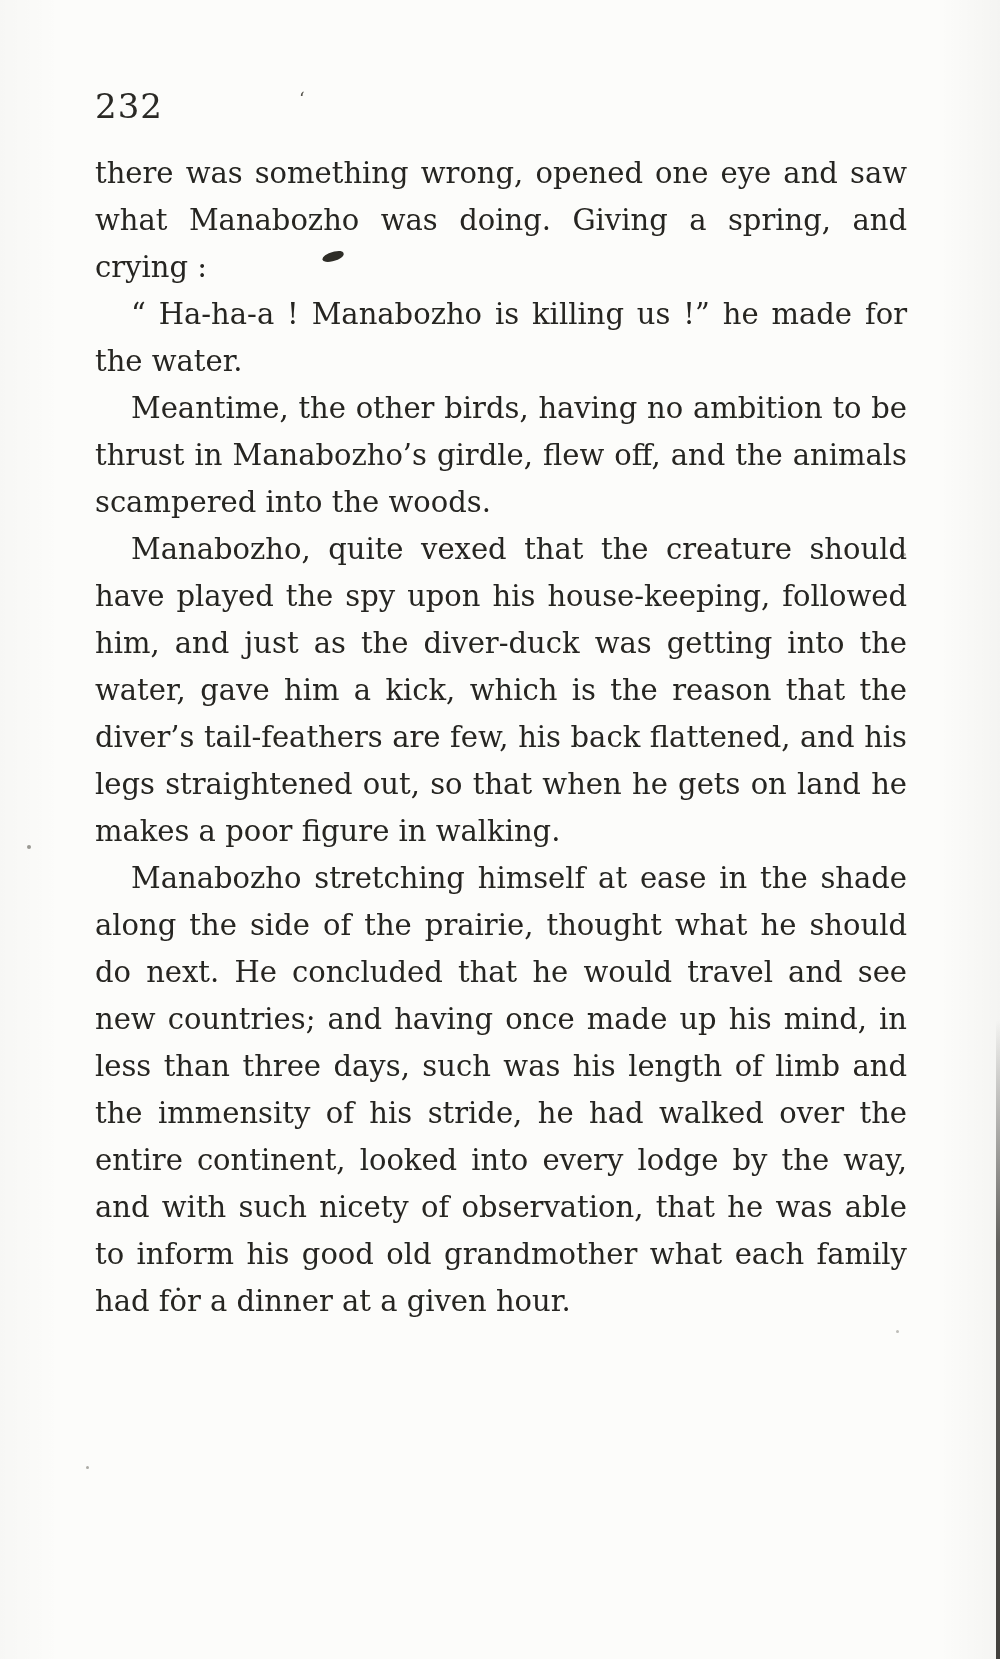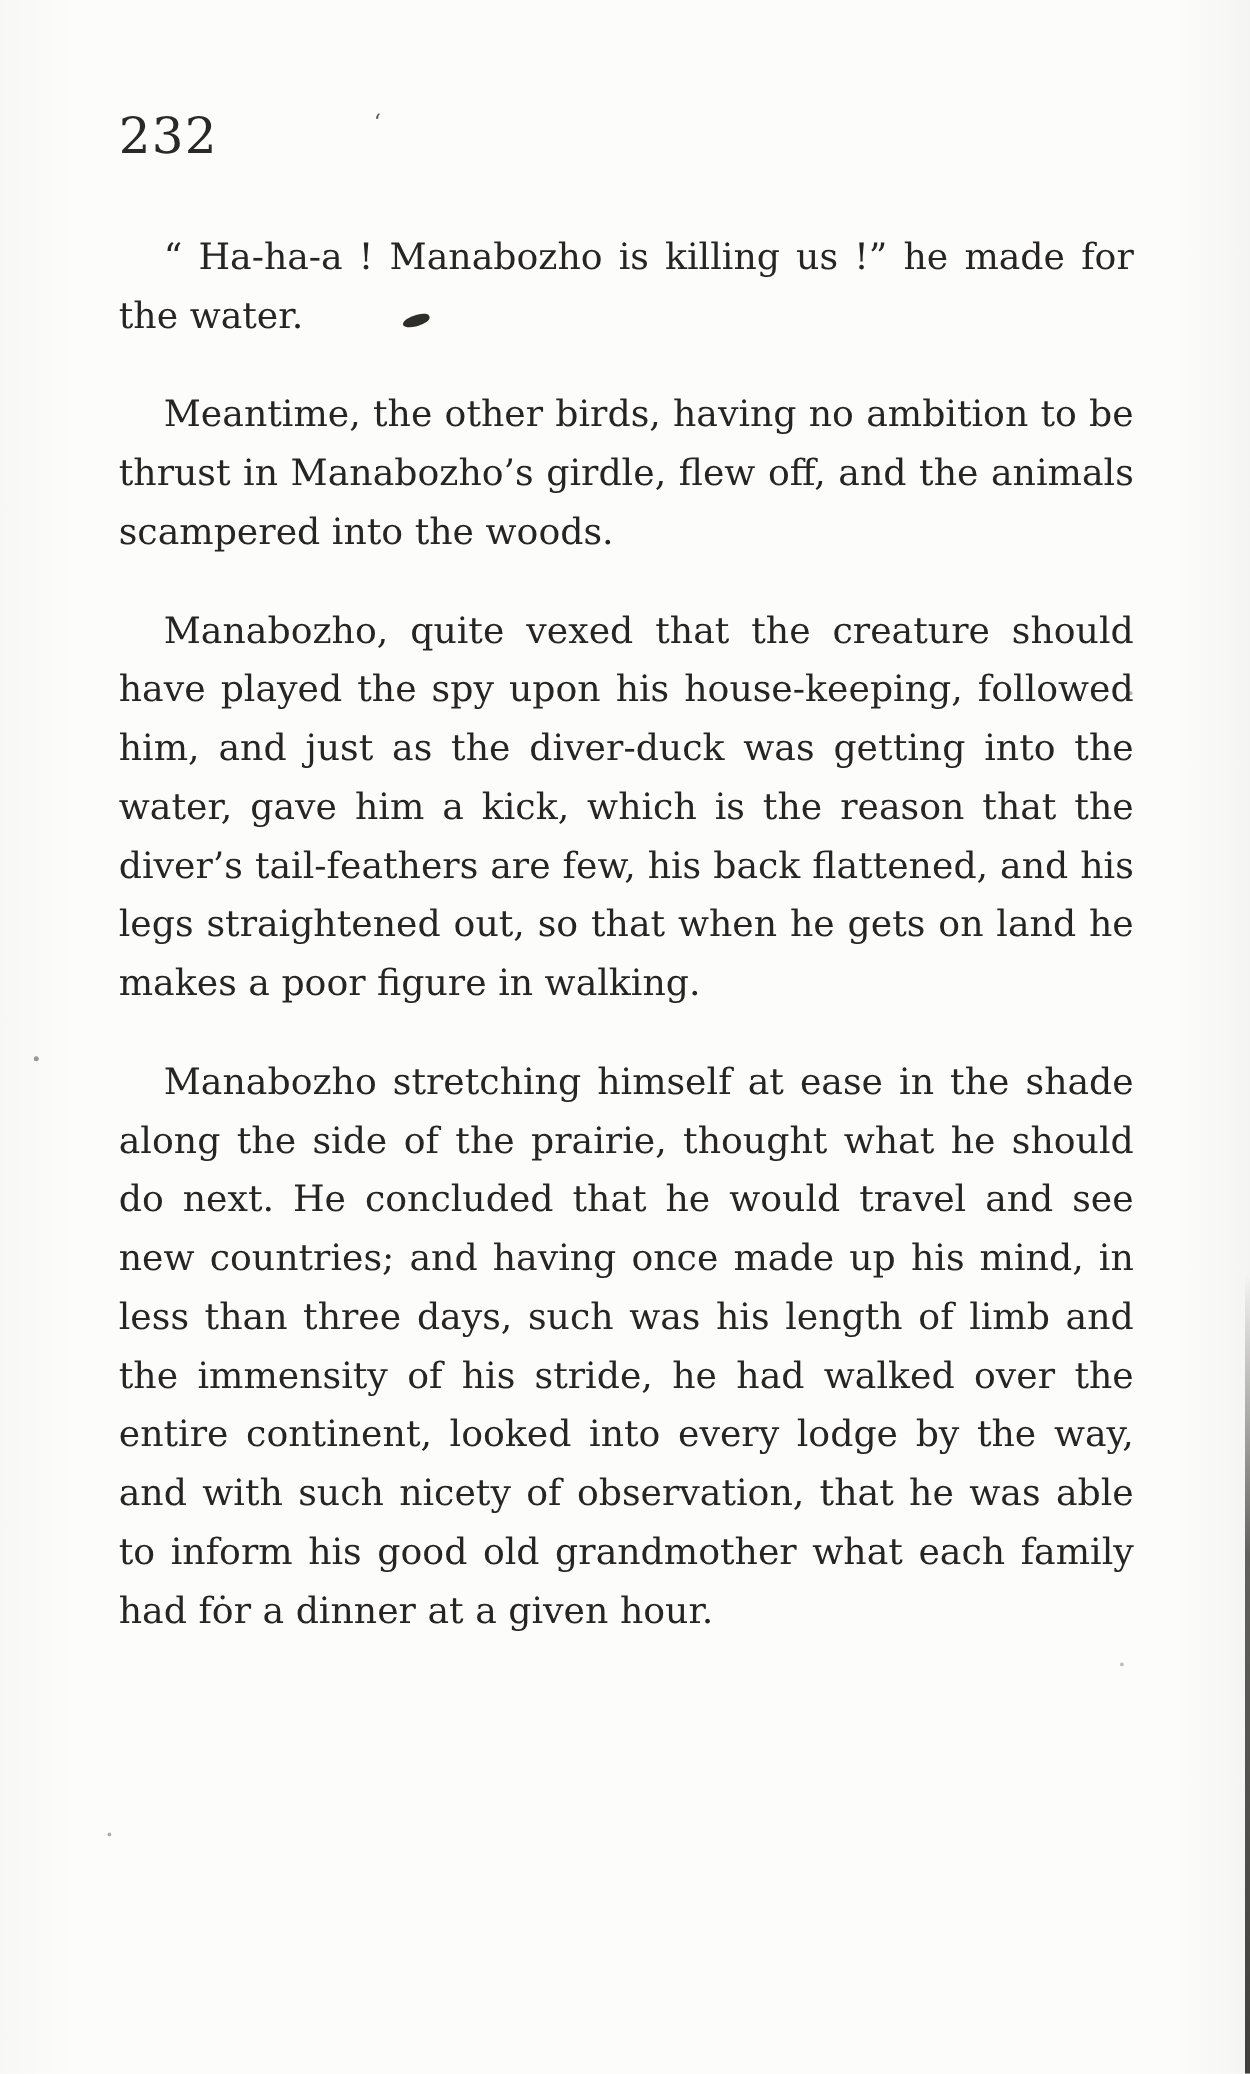--- a/index.html
+++ b/index.html
@@ -26,21 +26,21 @@
   .page-header {
     position: absolute;
     top: 86px;
     left: 95px;
     width: 812px;
     display: flex;
     align-items: baseline;
     white-space: nowrap;
   }
   .page-number {
-    font-size: 40px;
+    font-size: 34px;
     letter-spacing: 1px;
     color: #2a2925;
   }
   .running-title {
     font-size: 23px;
     letter-spacing: 9px;
     word-spacing: 14px;
     margin-left: 118px;
     color: #34332e;
   }
@@ -60,21 +60,20 @@
     line-height: 47px;
     text-align: justify;
     color: #262521;
   }
   .text-block p {
     margin: 0;
     padding: 0;
   }
   .text-block p.indent {
     text-indent: 36px;
-    margin-top: 32px;
   }
   .ink-smudge {
     position: absolute;
     left: 322px;
     top: 252px;
     width: 22px;
     height: 9px;
     background: #17160f;
     border-radius: 60% 40% 55% 45%;
     transform: rotate(-14deg);
@@ -104,20 +103,21 @@
 <body>
 
 <div class="scan-surface"></div>
 
 <header class="page-header">
   <span class="page-number">232</span>
   <span class="header-tick">‘</span>
 </header>
 
 <main class="text-block">
+  <p>there was something wrong, opened one eye and saw what Manabozho was doing.  Giving a spring, and crying :</p>
   <p class="indent">“ Ha-ha-a !   Manabozho is killing us !”  he  made for the water.</p>
   <p class="indent">Meantime, the other birds, having no ambition to be thrust in Manabozho’s girdle, flew off, and the animals scampered into the woods.</p>
   <p class="indent">Manabozho, quite vexed that the creature should have played the spy upon his house-keeping, followed him, and just as the diver-duck was getting into the water, gave him a kick, which is the reason that the diver’s tail-feathers are few, his back flattened, and his legs straightened out, so that when he gets on land he makes a poor figure in walking.</p>
   <p class="indent">Manabozho stretching himself at ease in the shade along the side of the prairie, thought what he should do next.   He concluded that he would travel and see new countries; and having once made up his mind, in less than three days, such was his length of limb and the immensity of his stride, he had walked over the entire continent, looked into every lodge by the way, and with such nicety of observation, that he was able to inform his good old grandmother what each family had fȯr a dinner at a given hour.</p>
 </main>
 
 <div class="ink-smudge"></div>
 <div class="scan-speck speck-1"></div>
 <div class="scan-speck speck-2"></div>
 <div class="scan-speck speck-3"></div>

